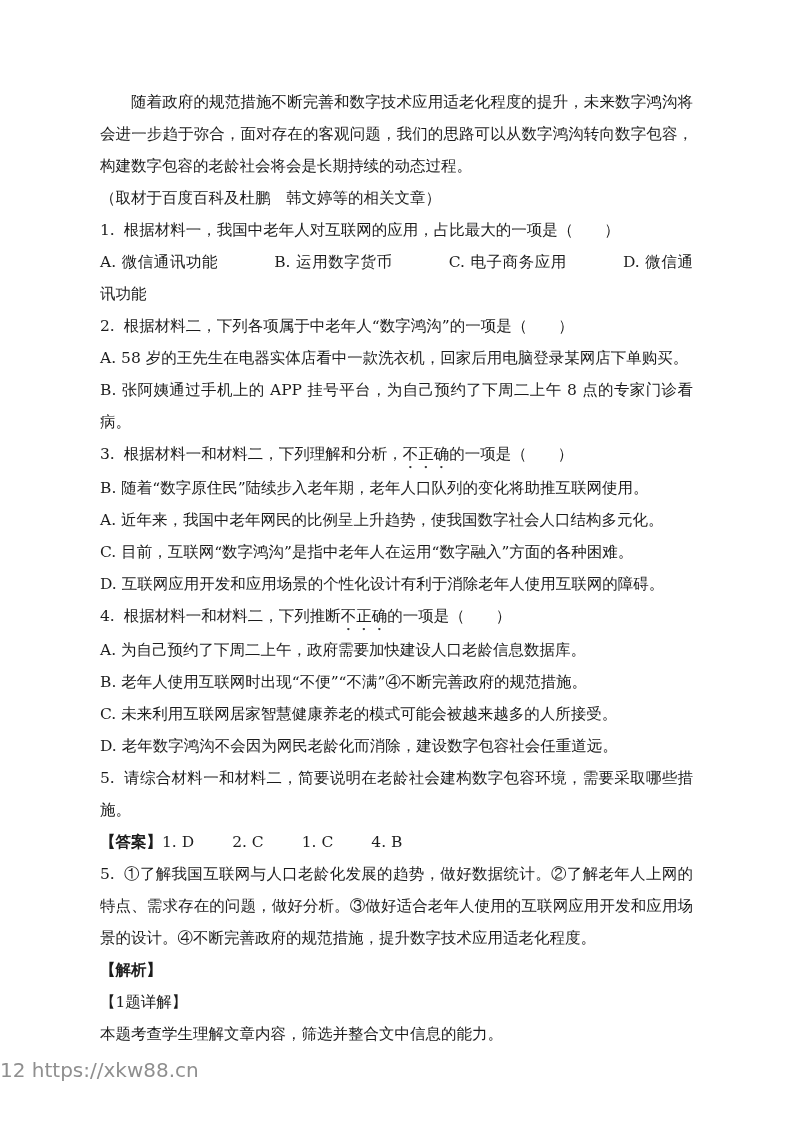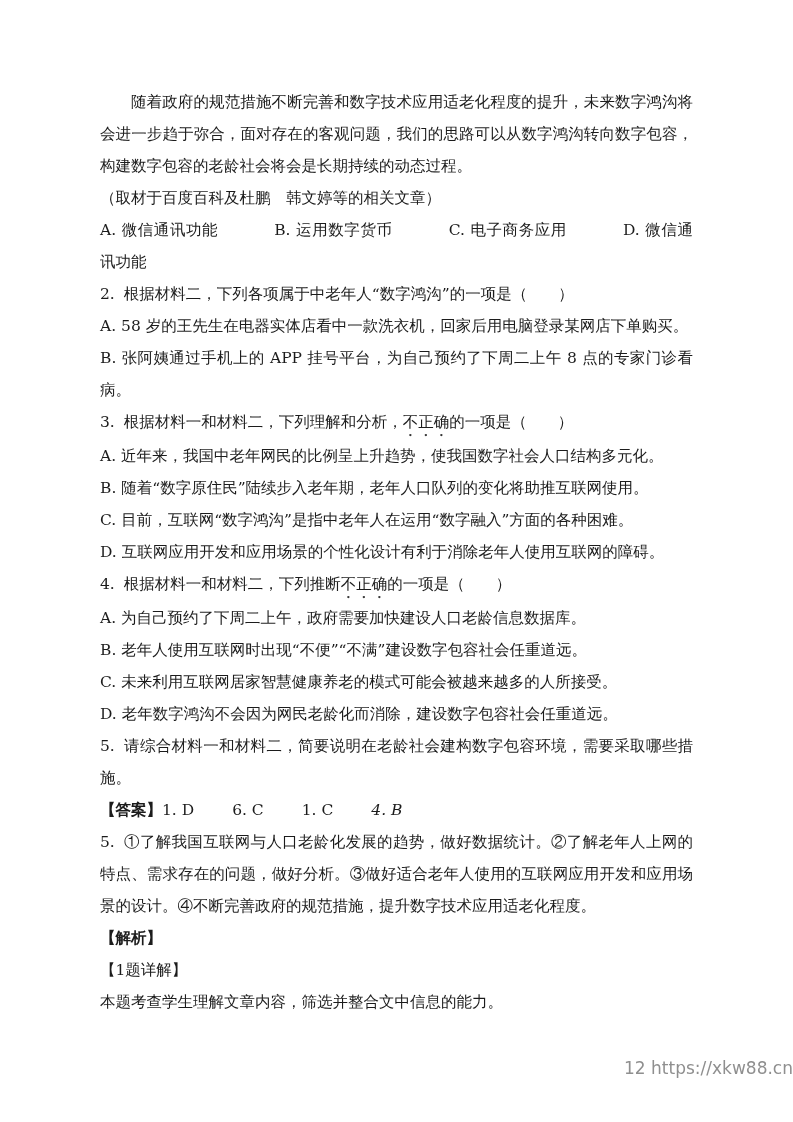--- a/index.html
+++ b/index.html
@@ -29,68 +29,69 @@
     margin: 0;
     padding: 0;
   }
   .indent { text-indent: 2em; }
   .right  { }
   .bold   { font-weight: bold; }
   .qnum   { margin-right: 9px; }
   .opt-inline { margin-right: 56px; }
   .opt-inline:last-child { margin-right: 0; }
   .ans-item { margin-right: 38px; }
-  .ans-item:last-child { margin-right: 16px; font-style: italic; }
+  .ans-item:last-child { margin-right: 16px; }
   .em-dots {
     -webkit-text-emphasis: filled dot #333333;
     -webkit-text-emphasis-position: under left;
     text-emphasis: filled dot #333333;
     text-emphasis-position: under left;
   }
   .footer {
     position: absolute;
     left: 0;
     right: 0;
     top: 1058px;
-    text-align: right;
+    text-align: left;
     font-family: "DejaVu Sans", "Liberation Sans", sans-serif;
-    font-size: 17px;
+    font-size: 20px;
     color: #8f8f8f;
   }
 </style>
 </head>
 <body>
 
 <div class="page">
   <div class="content">
 
     <p class="para indent">随着政府的规范措施不断完善和数字技术应用适老化程度的提升，未来数字鸿沟将会进一步趋于弥合，面对存在的客观问题，我们的思路可以从数字鸿沟转向数字包容，构建数字包容的老龄社会将会是长期持续的动态过程。</p>
     <p class="para right">（取材于百度百科及杜鹏　韩文婷等的相关文章）</p>
 
+    <p class="para"><span class="qnum">1.</span><span>根据材料一，我国中老年人对互联网的应用，占比最大的一项是（　　）</span></p>
     <p class="para"><span class="opt-inline">A. 微信通讯功能</span><span class="opt-inline">B. 运用数字货币</span><span class="opt-inline">C. 电子商务应用</span><span class="opt-inline">D. 微信通讯功能</span></p>
 
     <p class="para"><span class="qnum">2.</span><span>根据材料二，下列各项属于中老年人“数字鸿沟”的一项是（　　）</span></p>
     <p class="para">A. 58 岁的王先生在电器实体店看中一款洗衣机，回家后用电脑登录某网店下单购买。</p>
     <p class="para">B. 张阿姨通过手机上的 APP 挂号平台，为自己预约了下周二上午 8 点的专家门诊看病。</p>
 
     <p class="para"><span class="qnum">3.</span><span>根据材料一和材料二，下列理解和分析，</span><span class="em-dots">不正确</span><span>的一项是（　　）</span></p>
+    <p class="para">B. 随着“数字原住民”陆续步入老年期，老年人口队列的变化将助推互联网使用。</p>
     <p class="para">A. 近年来，我国中老年网民的比例呈上升趋势，使我国数字社会人口结构多元化。</p>
-    <p class="para">B. 随着“数字原住民”陆续步入老年期，老年人口队列的变化将助推互联网使用。</p>
     <p class="para">C. 目前，互联网“数字鸿沟”是指中老年人在运用“数字融入”方面的各种困难。</p>
     <p class="para">D. 互联网应用开发和应用场景的个性化设计有利于消除老年人使用互联网的障碍。</p>
 
     <p class="para"><span class="qnum">4.</span><span>根据材料一和材料二，下列推断</span><span class="em-dots">不正确</span><span>的一项是（　　）</span></p>
     <p class="para">A. 为自己预约了下周二上午，政府需要加快建设人口老龄信息数据库。</p>
-    <p class="para">B. 老年人使用互联网时出现“不便”“不满”建设数字包容社会任重道远。</p>
+    <p class="para">B. 老年人使用互联网时出现“不便”“不满”④不断完善政府的规范措施。</p>
     <p class="para">C. 未来利用互联网居家智慧健康养老的模式可能会被越来越多的人所接受。</p>
     <p class="para">D. 老年数字鸿沟不会因为网民老龄化而消除，建设数字包容社会任重道远。</p>
 
     <p class="para"><span class="qnum">5.</span><span>请综合材料一和材料二，简要说明在老龄社会建构数字包容环境，需要采取哪些措施。</span></p>
 
-    <p class="para"><span class="bold">【答案】</span><span class="ans-item">1. D</span><span class="ans-item">6. C</span><span class="ans-item">1. C</span><span class="ans-item">4. B</span></p>
+    <p class="para"><span class="bold">【答案】</span><span class="ans-item">1. D</span><span class="ans-item">2. C</span><span class="ans-item">1. C</span><span class="ans-item">4. B</span></p>
     <p class="para"><span class="qnum">5.</span><span>①了解我国互联网与人口老龄化发展的趋势，做好数据统计。②了解老年人上网的特点、需求存在的问题，做好分析。③做好适合老年人使用的互联网应用开发和应用场景的设计。④不断完善政府的规范措施，提升数字技术应用适老化程度。</span></p>
 
     <p class="para bold">【解析】</p>
     <p class="para">【1题详解】</p>
     <p class="para">本题考查学生理解文章内容，筛选并整合文中信息的能力。</p>
 
   </div>
 
   <div class="footer"><span>12</span> <span>https://xkw88.cn</span></div>
 </div>

